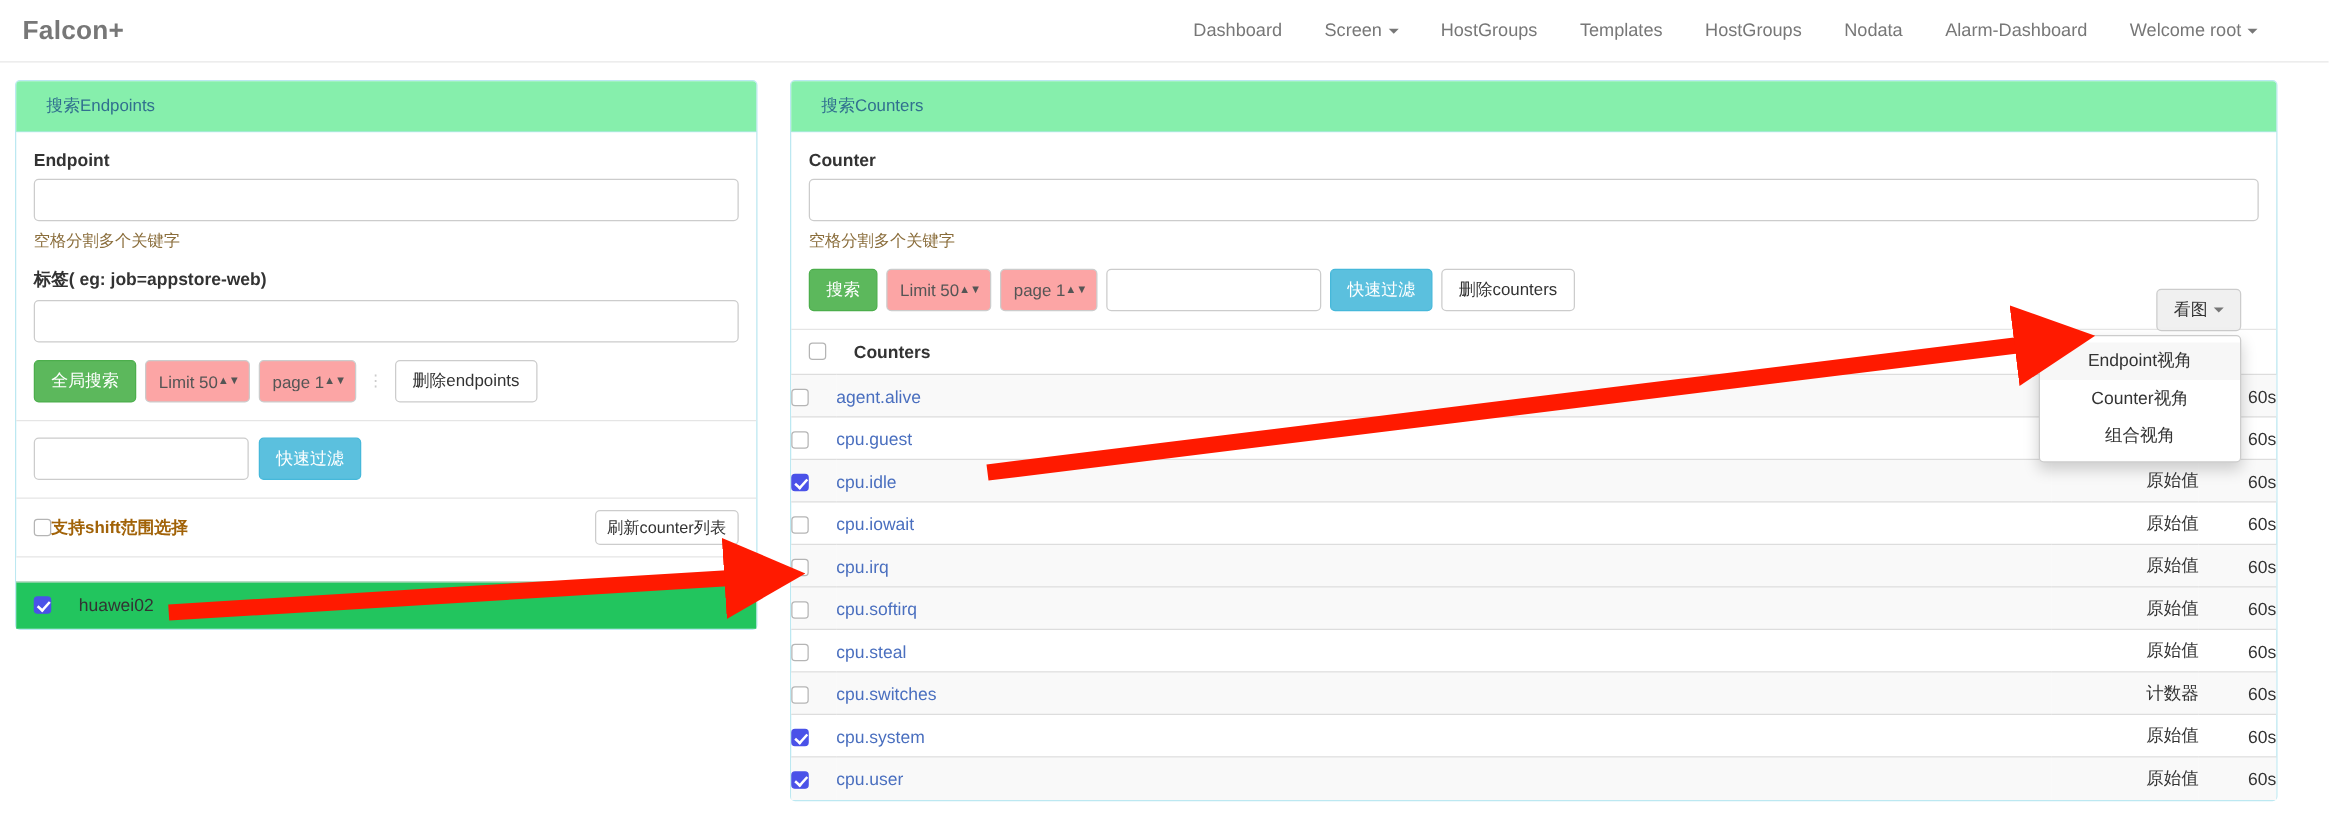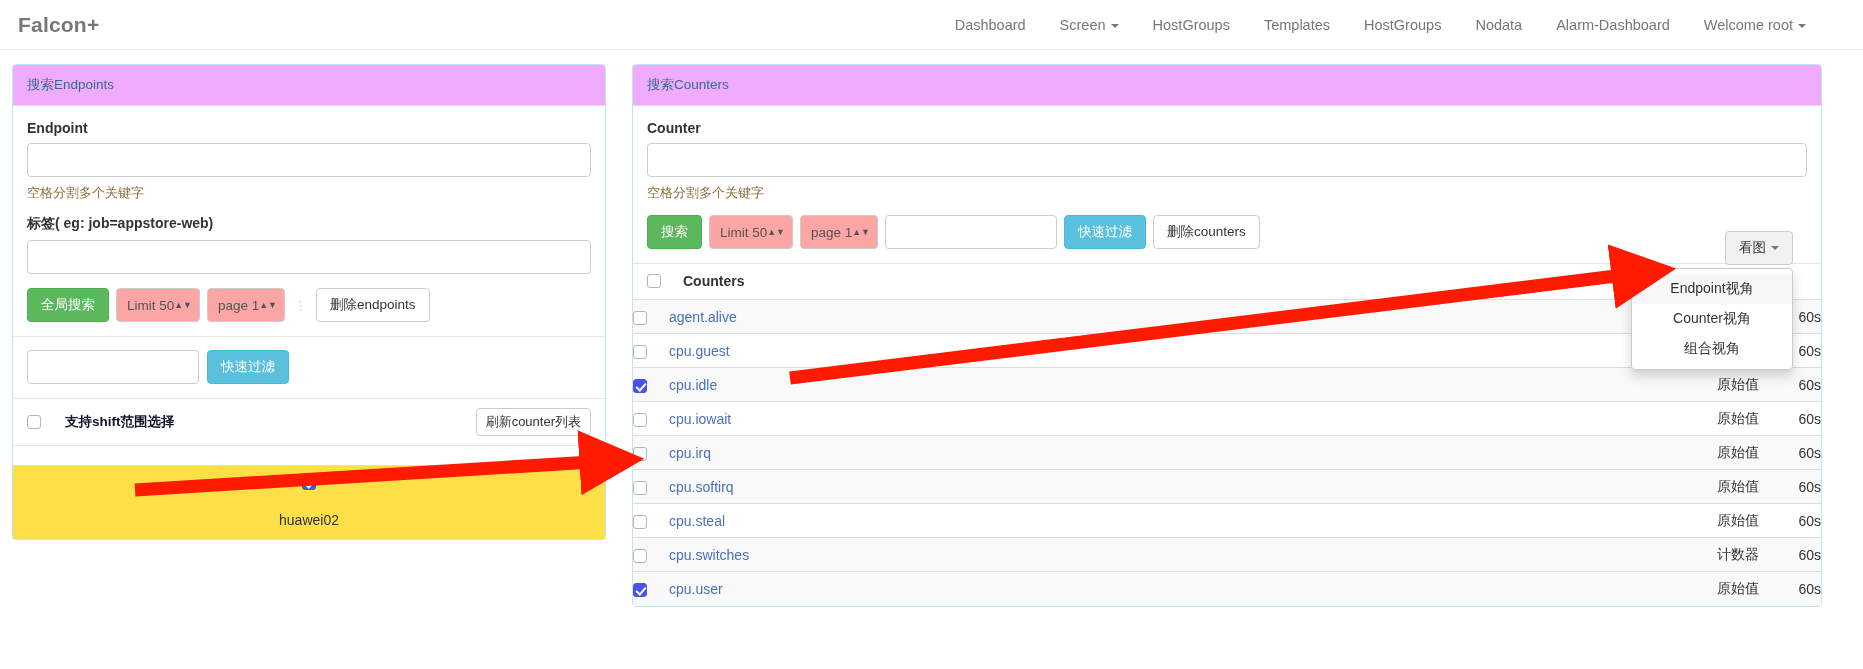--- a/index.html
+++ b/index.html
@@ -58,25 +58,25 @@
     padding: 14px 12px 0 12px;
     gap: 26px;
     align-items: flex-start;
   }
   .panel {
     background: #ffffff;
     border: 1px solid #bce8f1;
     border-radius: 4px;
   }
   .panel-heading {
-    background: #f0abfc;
+    background: #86efac;
     border-bottom: 1px solid #bce8f1;
     color: #31708f;
     font-size: 13.5px;
-    padding: 11px 14px;
+    padding: 11px 24px;
     border-radius: 3px 3px 0 0;
   }
   .panel-body { padding: 14px 14px 0 14px; }
 
   .left-panel  { width: 594px; flex: 0 0 594px; }
   .right-panel { width: 1190px; flex: 0 0 1190px; position: relative; }
 
   
   .form-label {
     font-size: 14px;
@@ -186,44 +186,43 @@
     border-top: 1px solid #e5e5e5;
     margin: 0 -14px;
     padding: 9px 14px;
     display: flex;
     align-items: center;
     justify-content: space-between;
   }
   .shift-label {
     font-size: 13.5px;
     font-weight: bold;
-    color: #0f172a;
-    margin-left: 24px;
+    color: #a16207;
+    margin-left: 0;
   }
   .shift-left { display: flex; align-items: center; }
   .btn-sm {
     height: 28px; line-height: 26px;
     font-size: 13px; padding: 0 9px;
   }
 
   .ep-thead {
     border-top: 1px solid #e5e5e5;
     margin: 0 -14px;
     height: 20px;
     background: #fff;
   }
   .ep-row {
     border-top: 1px solid #dddddd;
     margin: 0 -14px;
     padding: 10px 14px 11px 14px;
     display: flex;
     align-items: center;
     gap: 22px;
-    background: #fde047;
-    flex-direction: column;
+    background: #22c55e;
   }
   .ep-name { font-size: 14px; color: #333333; }
 
   
   .ct-head {
     border-top: 1px solid #e5e5e5;
     margin: 0 -14px;
     padding: 9px 14px 10px 14px;
     display: flex;
     align-items: center;
@@ -452,20 +451,26 @@
             <td class="c-name"><a>cpu.steal</a></td>
             <td class="c-type">原始值</td>
             <td class="c-step">60s</td>
           </tr>
           <tr class="alt">
             <td class="c-cb"><span class="cb"></span></td>
             <td class="c-name"><a>cpu.switches</a></td>
             <td class="c-type">计数器</td>
             <td class="c-step">60s</td>
           </tr>
+          <tr>
+            <td class="c-cb"><span class="cb checked"></span></td>
+            <td class="c-name"><a>cpu.system</a></td>
+            <td class="c-type">原始值</td>
+            <td class="c-step">60s</td>
+          </tr>
           <tr class="alt">
             <td class="c-cb"><span class="cb checked"></span></td>
             <td class="c-name"><a>cpu.user</a></td>
             <td class="c-type">原始值</td>
             <td class="c-step">60s</td>
           </tr>
         </tbody>
       </table>
 
     </div>

